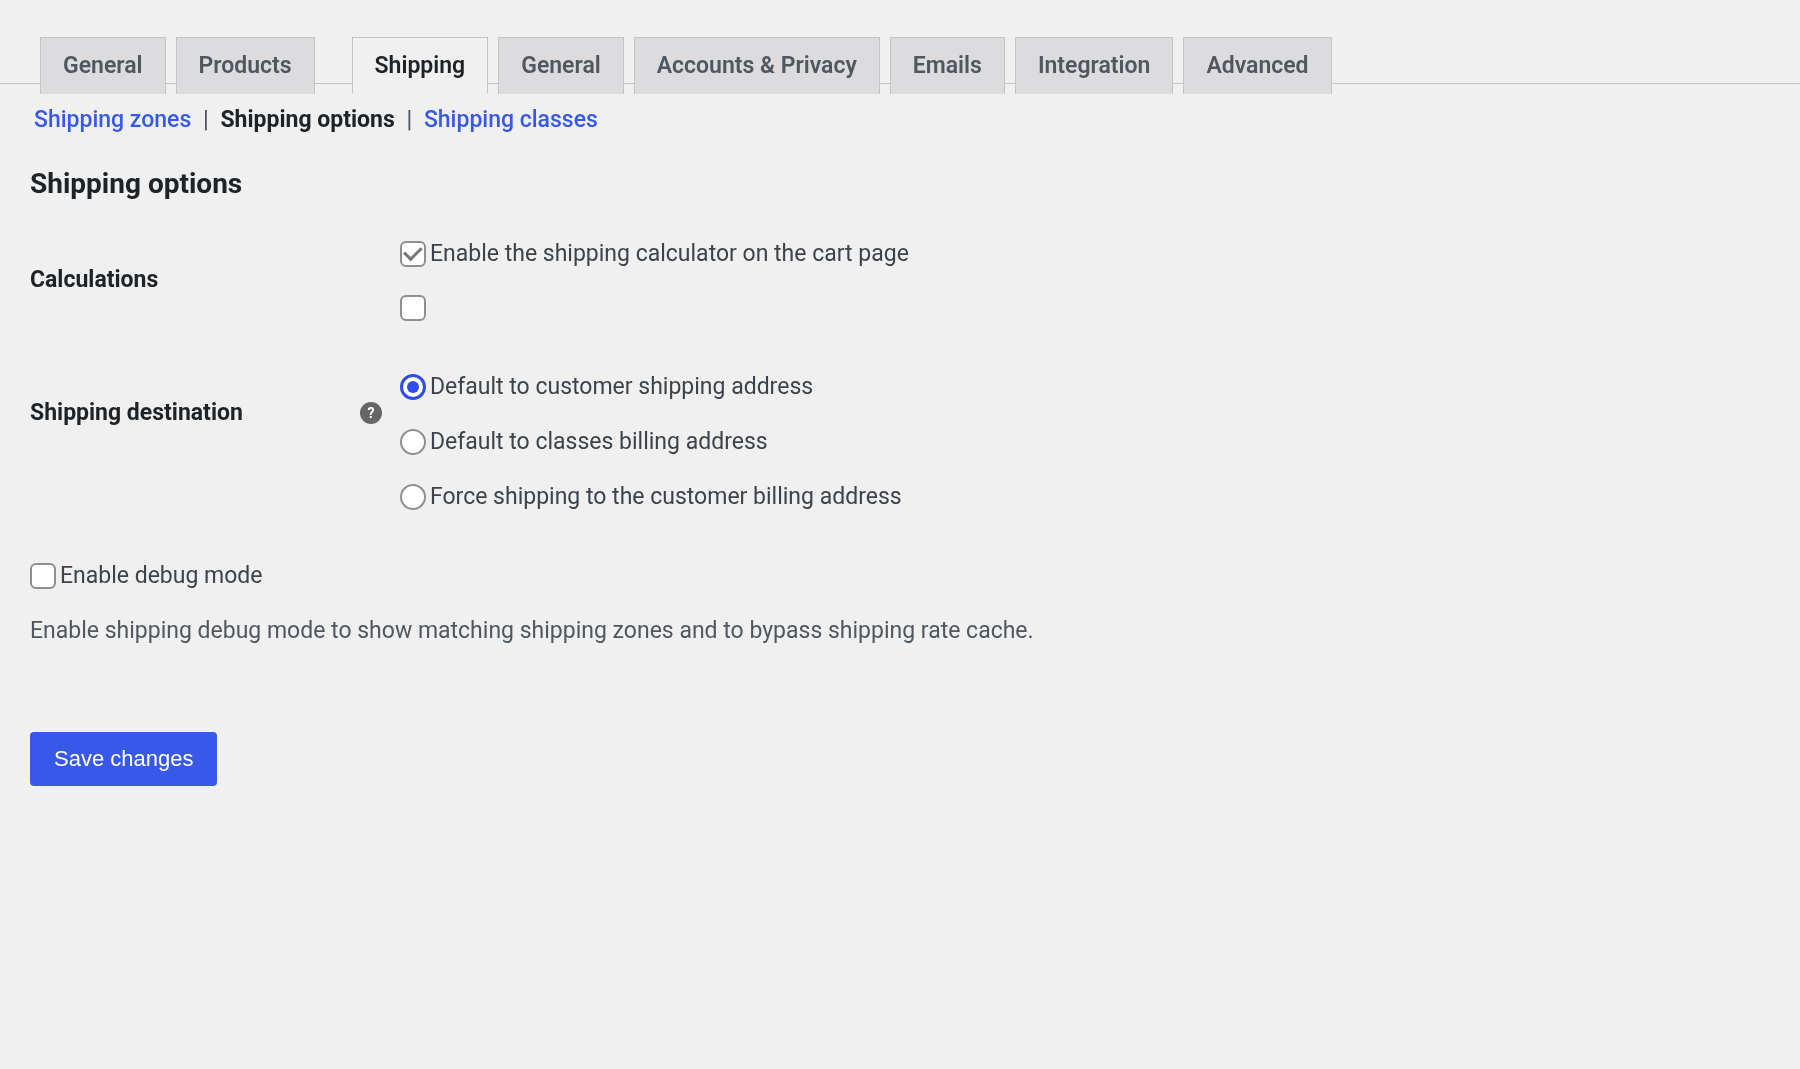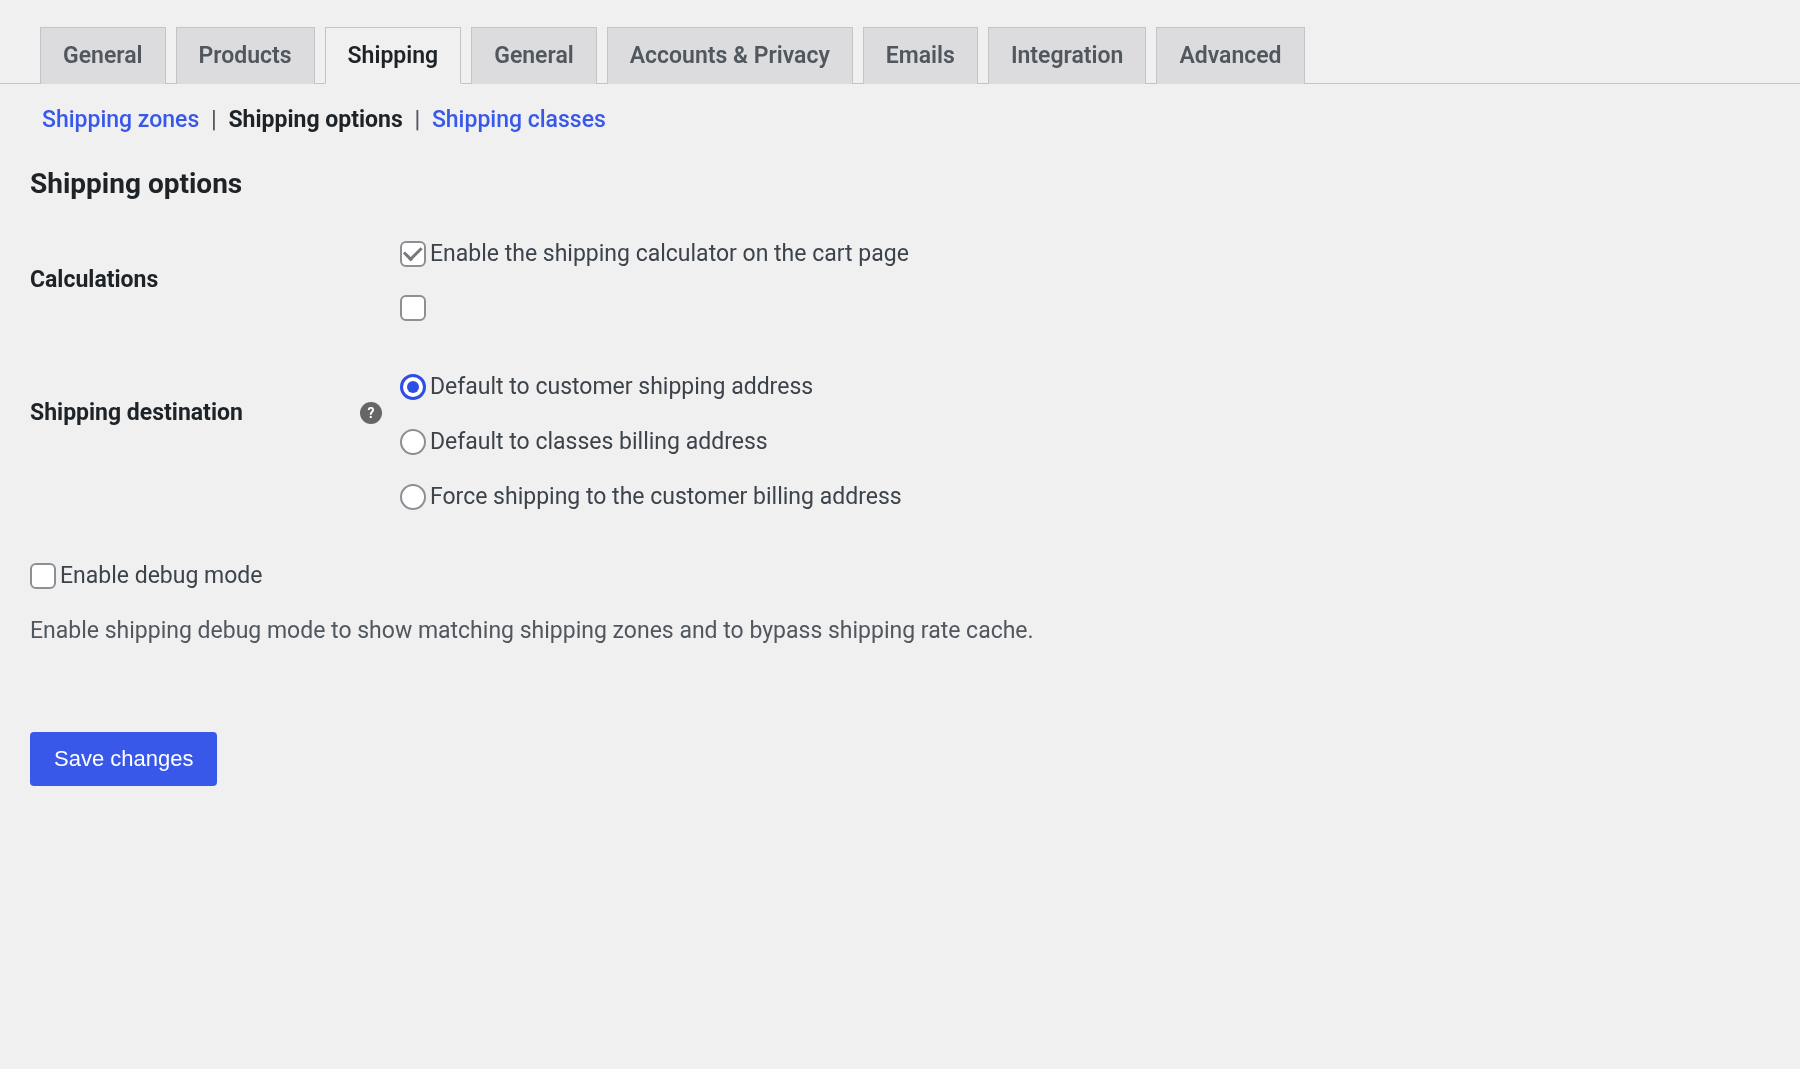--- a/index.html
+++ b/index.html
@@ -24,32 +24,32 @@
   .tab {
     background: #dcdcde;
     border: 1px solid #c3c4c7;
     border-bottom: none;
     padding: 14px 22px;
     font-size: 23px;
     font-weight: 600;
     color: #50575e;
     cursor: pointer;
     position: relative;
-    top: 1px;
+    top: 11px;
   }
   .tab.active {
     background: #f0f0f1;
     color: #1d2327;
     border-bottom: 1px solid #f0f0f1;
+    margin-left: 27px;
   }
   .subnav {
     padding: 22px 0 0 4px;
     font-size: 23px;
     font-weight: 500;
-    margin-left: 8px;
   }
   .subnav a {
     color: #3858e9;
     text-decoration: none;
   }
   .subnav .sep {
     color: #50575e;
     margin: 0 6px;
   }
   .subnav .active {

